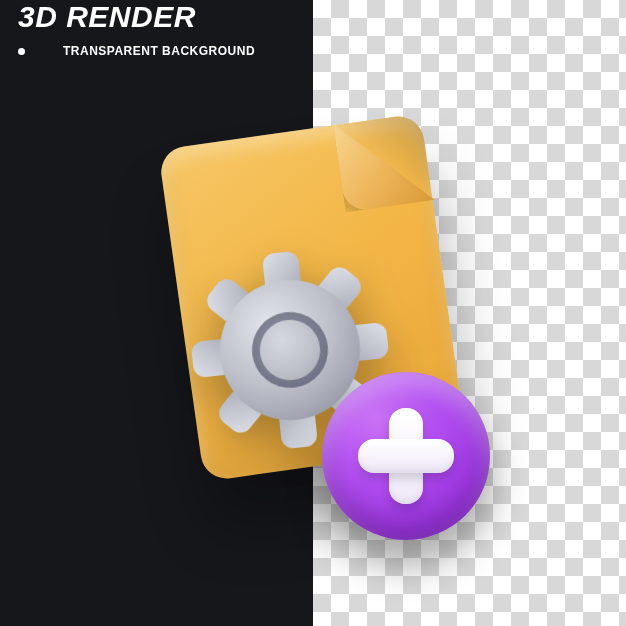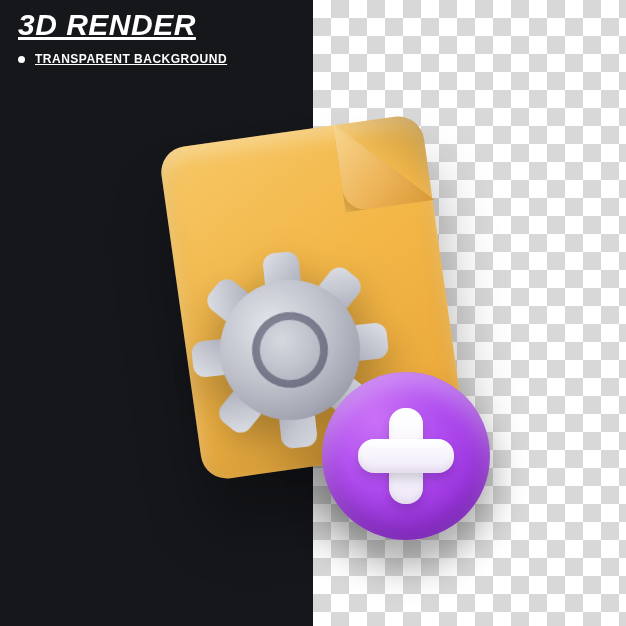--- a/index.html
+++ b/index.html
@@ -7,24 +7,24 @@
   .stage { position: relative; width: 626px; height: 626px; }
   .bg { position: absolute; inset: 0; display: flex; }
   .bg-left { width: 313px; height: 626px; background: #16171b; }
   .bg-right { width: 313px; height: 626px; position: relative; background: #ffffff;
     background-image:
       linear-gradient(45deg, #d8d8d8 25%, transparent 25%, transparent 75%, #d8d8d8 75%),
       linear-gradient(45deg, #d8d8d8 25%, transparent 25%, transparent 75%, #d8d8d8 75%);
     background-size: 36px 36px;
     background-position: 0 0, 18px 18px;
   }
-  .header { position: absolute; top: 8px; left: 18px; color: #ffffff; text-decoration: underline; }
+  .header { position: absolute; top: 0; left: 18px; color: #ffffff; }
   .title { font-size: 30px; font-weight: 900; font-style: italic; letter-spacing: 0.5px; }
   .bullets { margin-top: 10px; list-style: none; }
-  .bullets li { display: flex; align-items: center; font-size: 12px; font-weight: 800; letter-spacing: 0.5px; margin-top: 6px; }
+  .bullets li { display: flex; align-items: center; font-size: 12px; font-weight: 800; letter-spacing: 0.5px; margin-top: 6px; gap: 28px; }
   .dot { width: 7px; height: 7px; background: #ffffff; border-radius: 50%; margin-right: 10px; display: inline-block; }
 
   
   .comp { position: absolute; left: 150px; top: 120px; width: 330px; height: 410px; }
 
   
   .doc { position: absolute; left: 30px; top: 10px; width: 265px; height: 335px;
          background: linear-gradient(150deg, #f6c766 0%, #f3b748 45%, #e9a637 100%);
          border-radius: 26px;
          box-shadow: 0 50px 60px rgba(0,0,0,0.30), inset 0 -14px 24px rgba(0,0,0,0.08), inset 0 10px 18px rgba(255,255,255,0.30);

